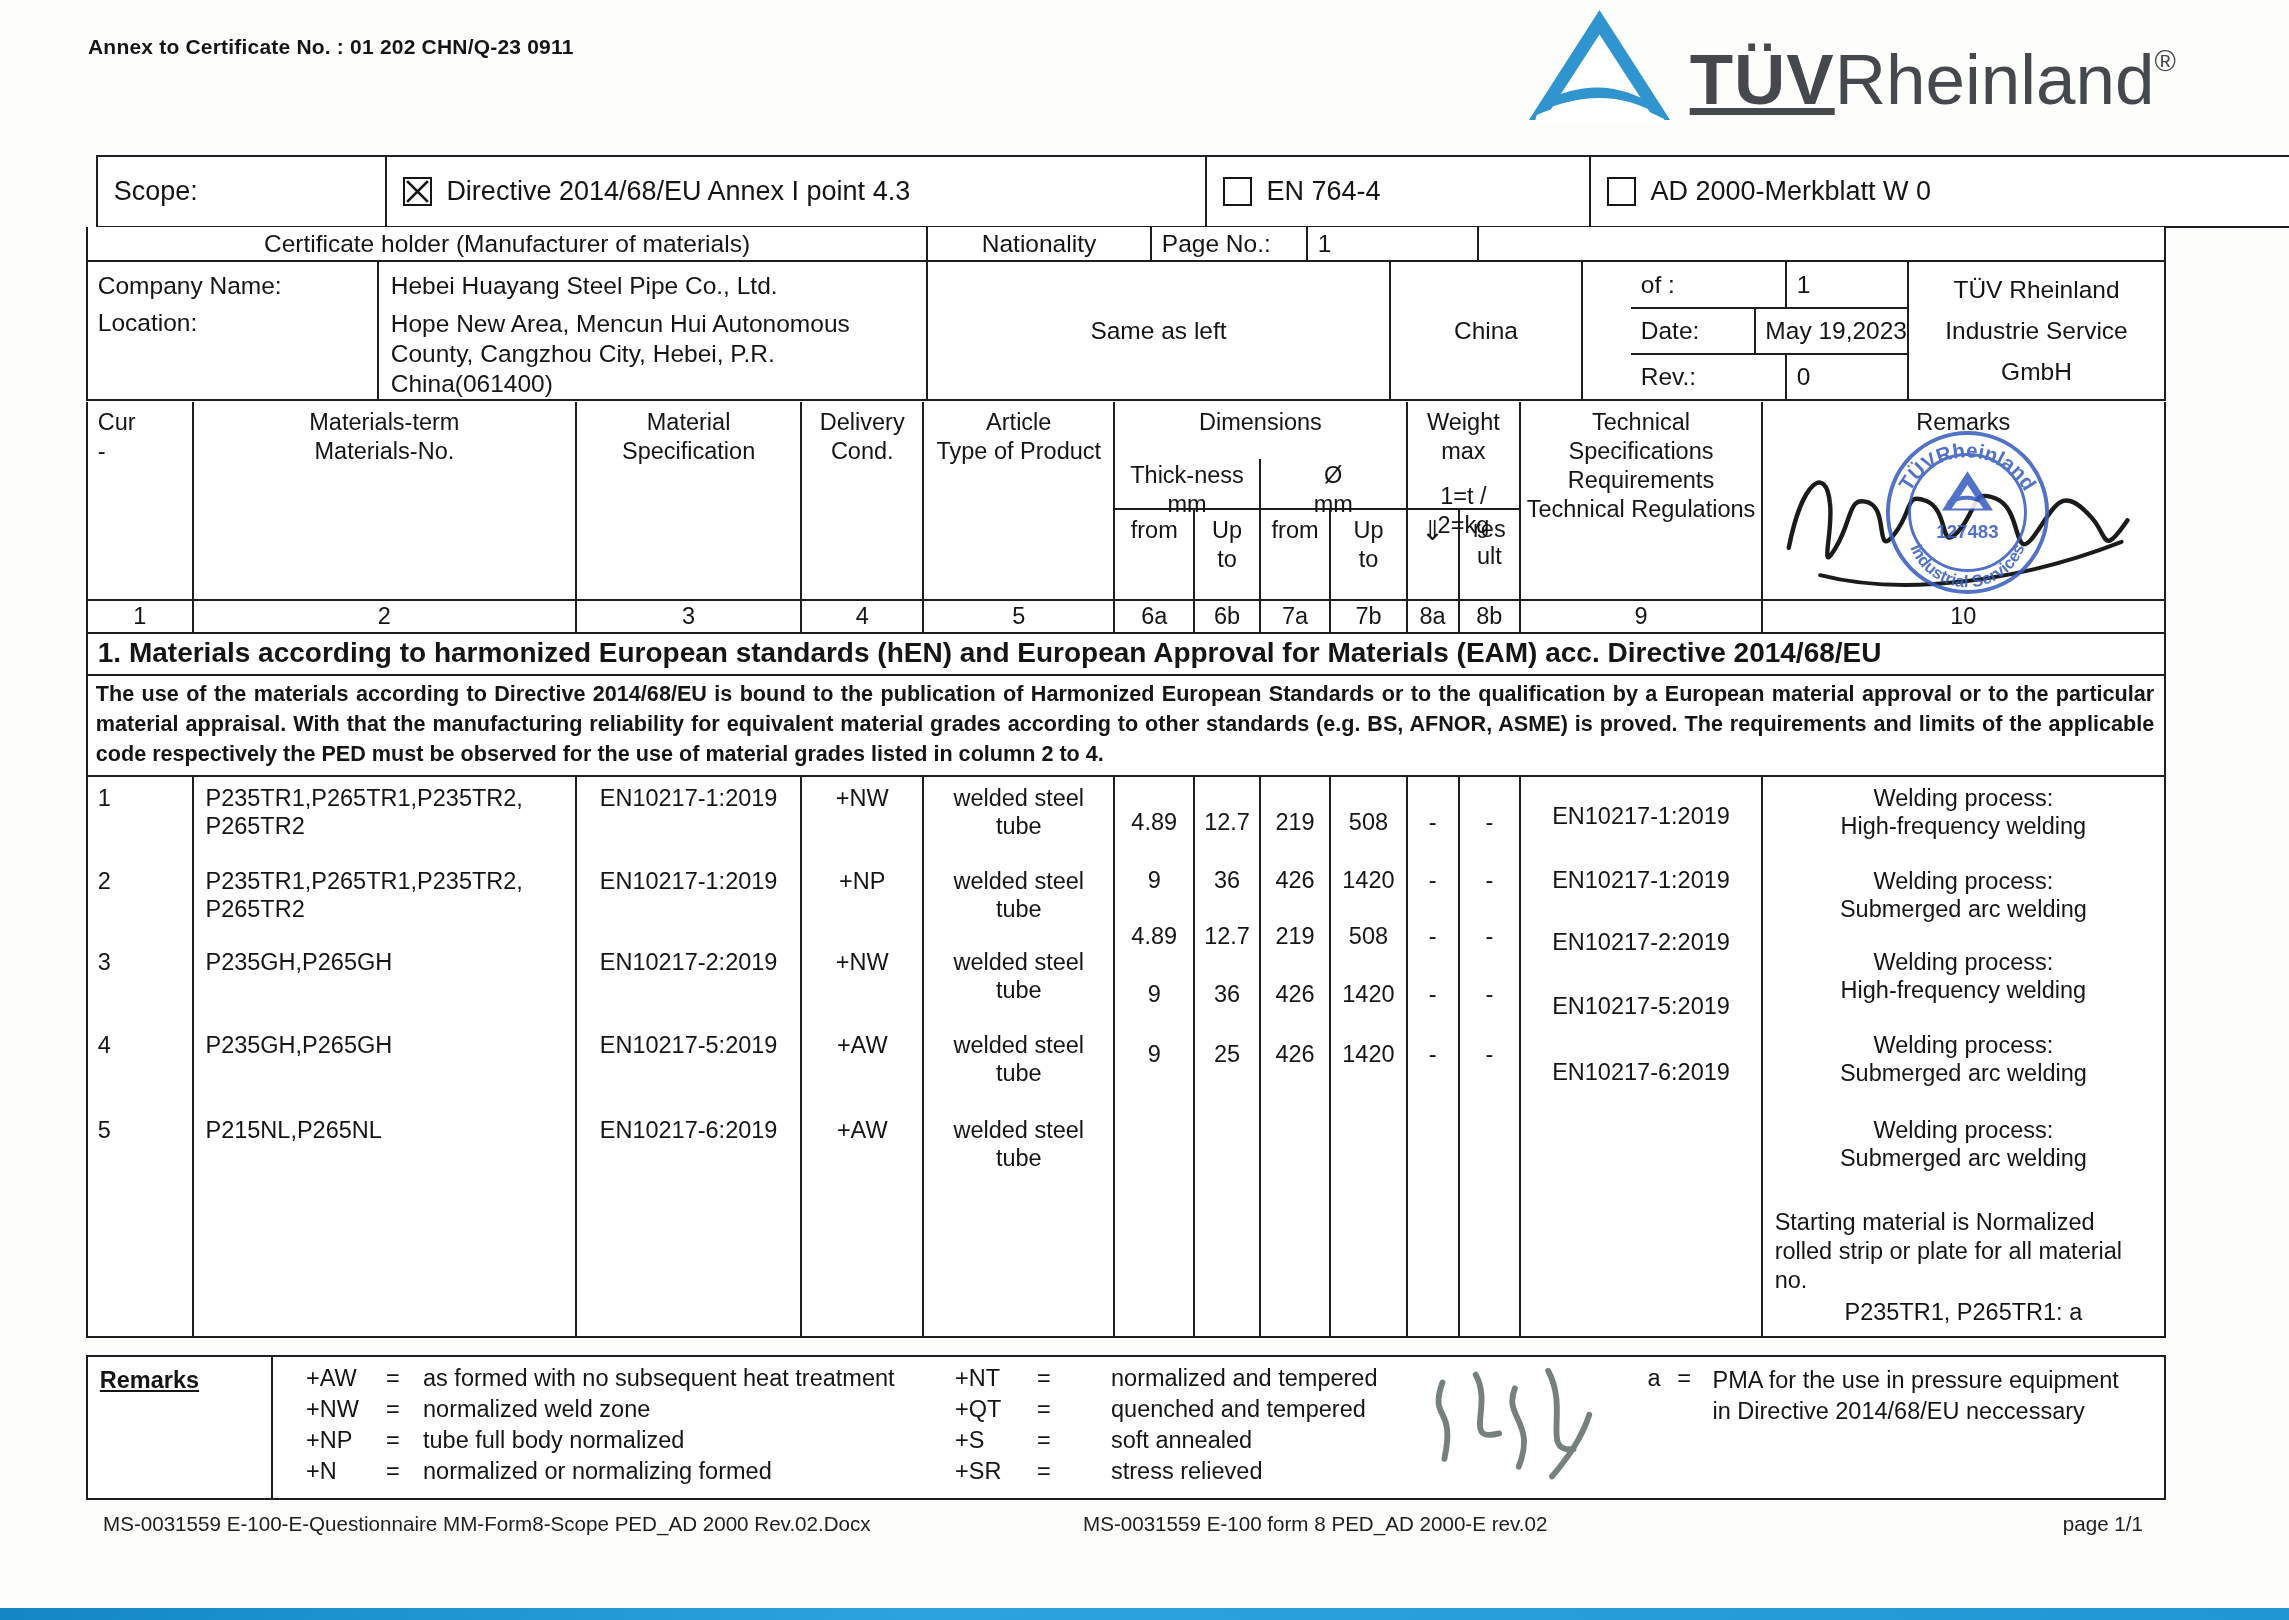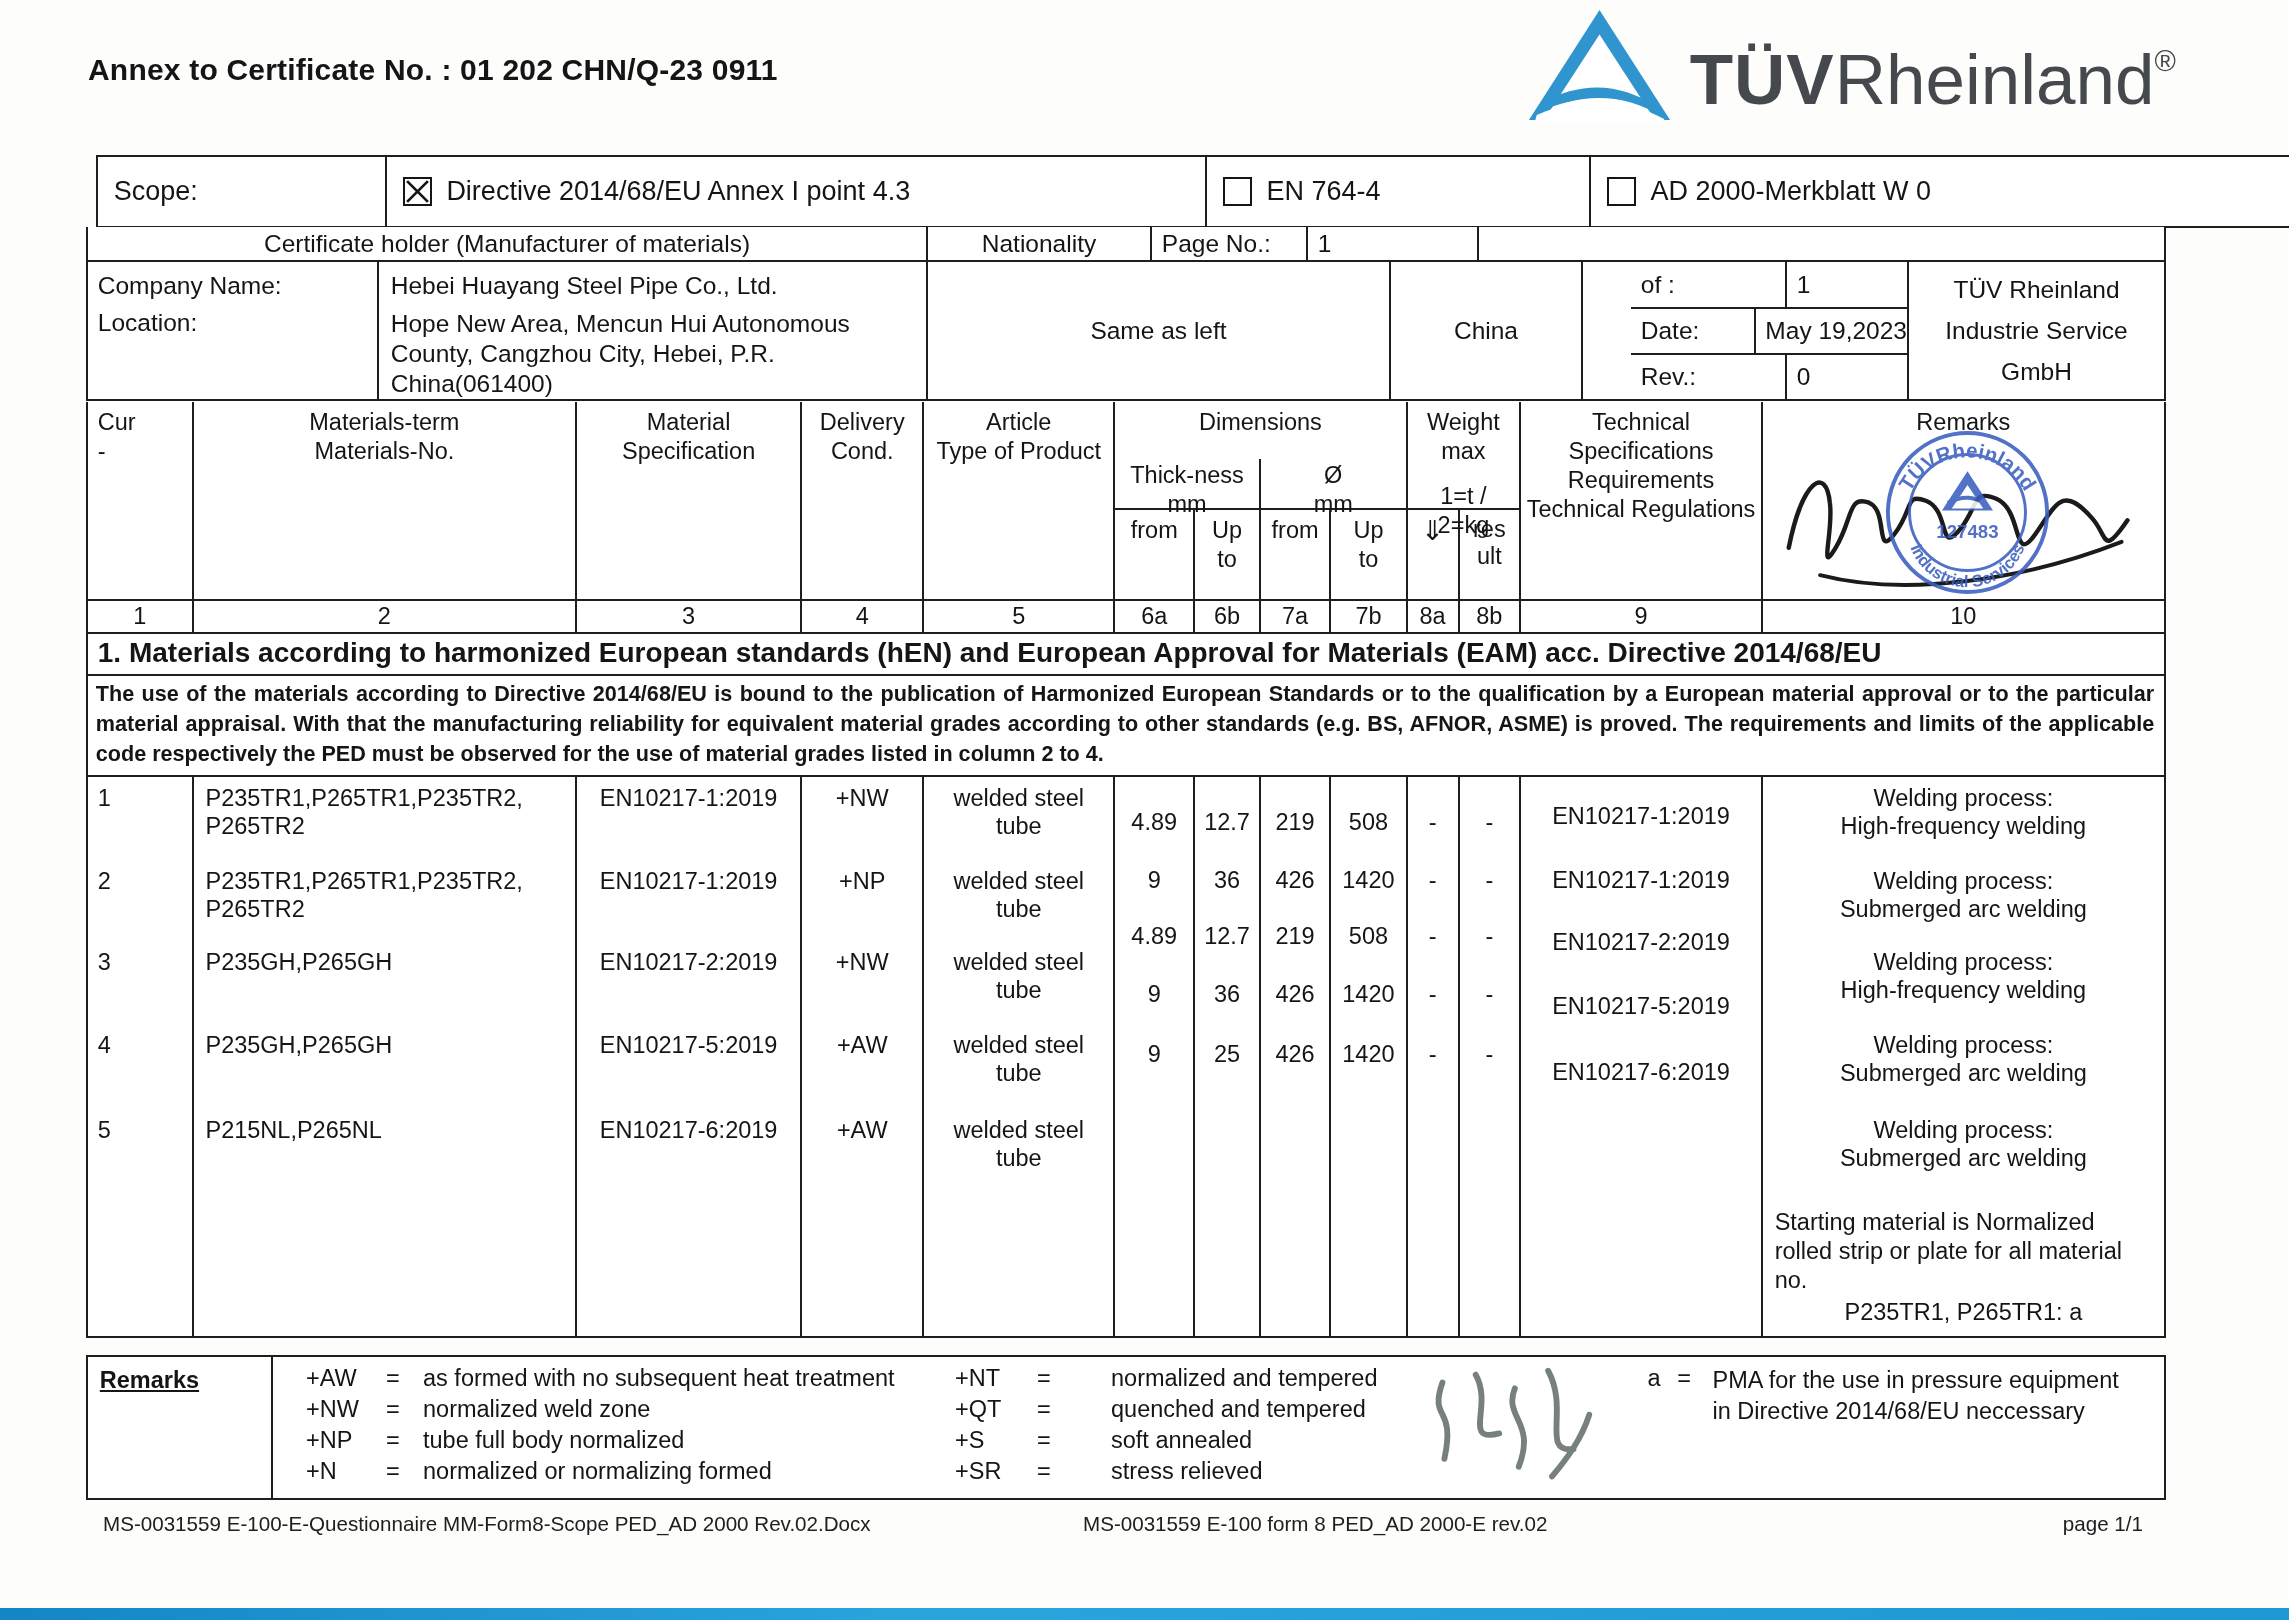--- a/index.html
+++ b/index.html
@@ -1,23 +1,23 @@
 <!DOCTYPE html>
 <html><head>
 <meta charset="utf-8">
 <style>
   *{box-sizing:border-box;margin:0;padding:0;}
   html,body{width:2290px;height:1620px;}
   body{position:relative;background:#fdfdfc;font-family:"Liberation Sans",sans-serif;color:#151515;overflow:hidden;}
 
   
-  .annex-title{position:absolute;left:88px;top:53px;font-size:30px;font-weight:bold;letter-spacing:0.2px;}
+  .annex-title{position:absolute;left:88px;top:35px;font-size:21px;font-weight:bold;letter-spacing:0.2px;}
   .logo{position:absolute;left:1525px;top:7.8px;display:flex;align-items:flex-start;}
   .logo-text{font-size:71px;color:#45484c;line-height:106px;margin-left:15.7px;white-space:nowrap;}
-  .logo-tuv{font-weight:bold;letter-spacing:1px;}
+  .logo-tuv{font-weight:bold;letter-spacing:1px;text-decoration:underline;}
   .logo-reg{font-size:29px;vertical-align:33px;}
 
   
   .box{border:2.9px solid #1e1e1e;background:#fff;}
   .br{border-right:2px solid #1e1e1e;}
 
   
   .scope{position:absolute;left:96px;top:155px;width:2270px;height:73px;display:flex;font-size:27px;}
   .scope>div{display:flex;align-items:center;padding-left:15.7px;}
   .sc-label{width:289px;}

